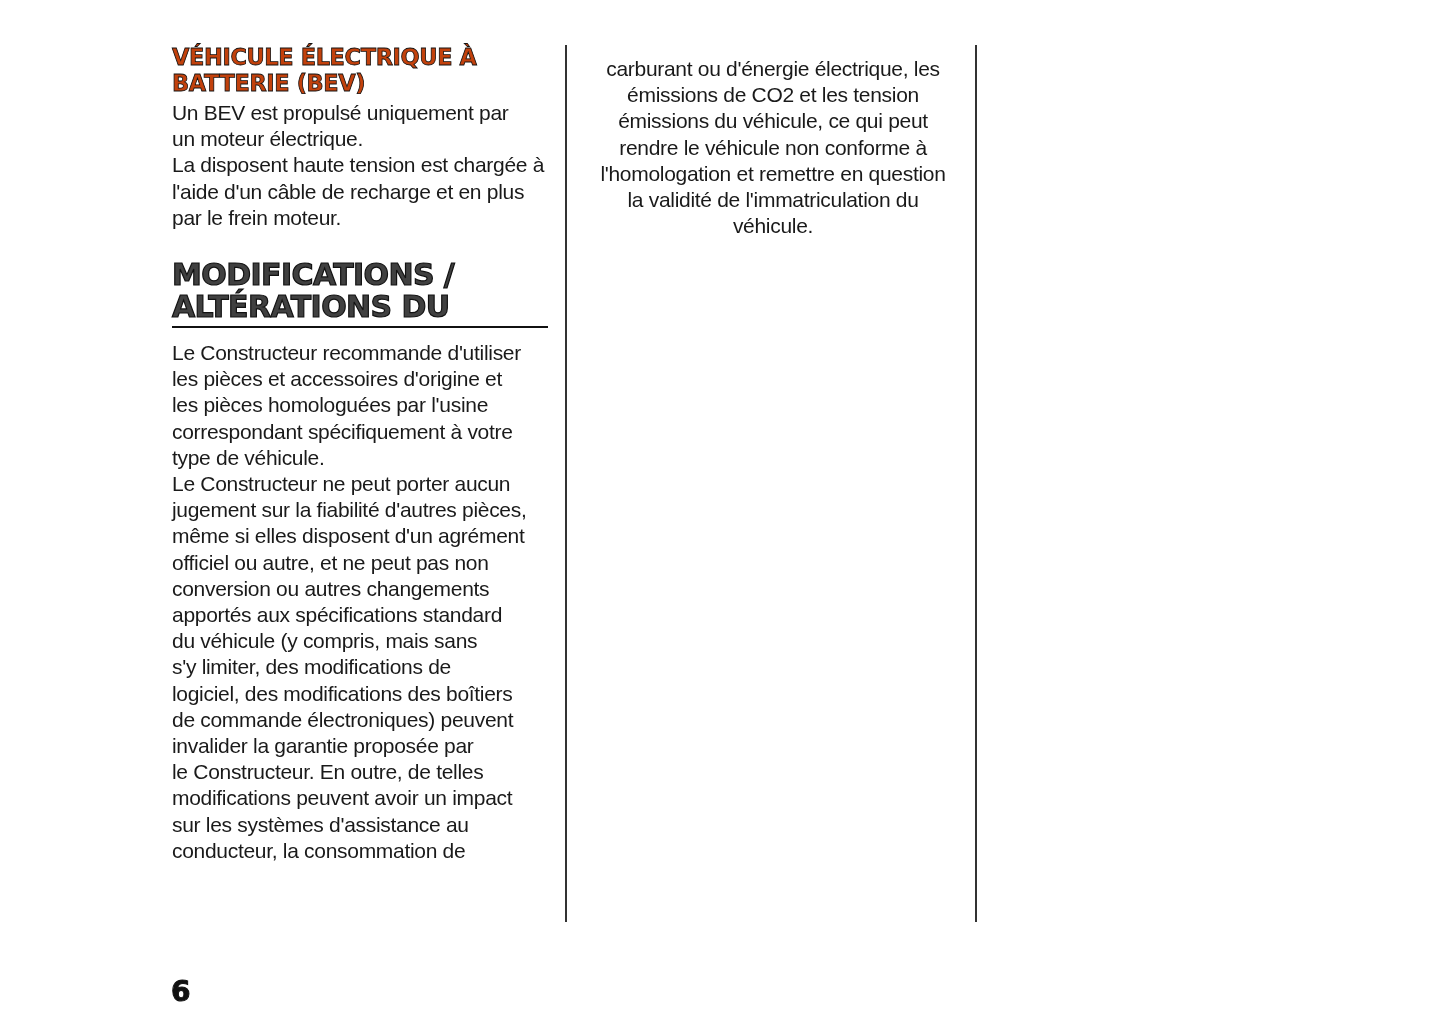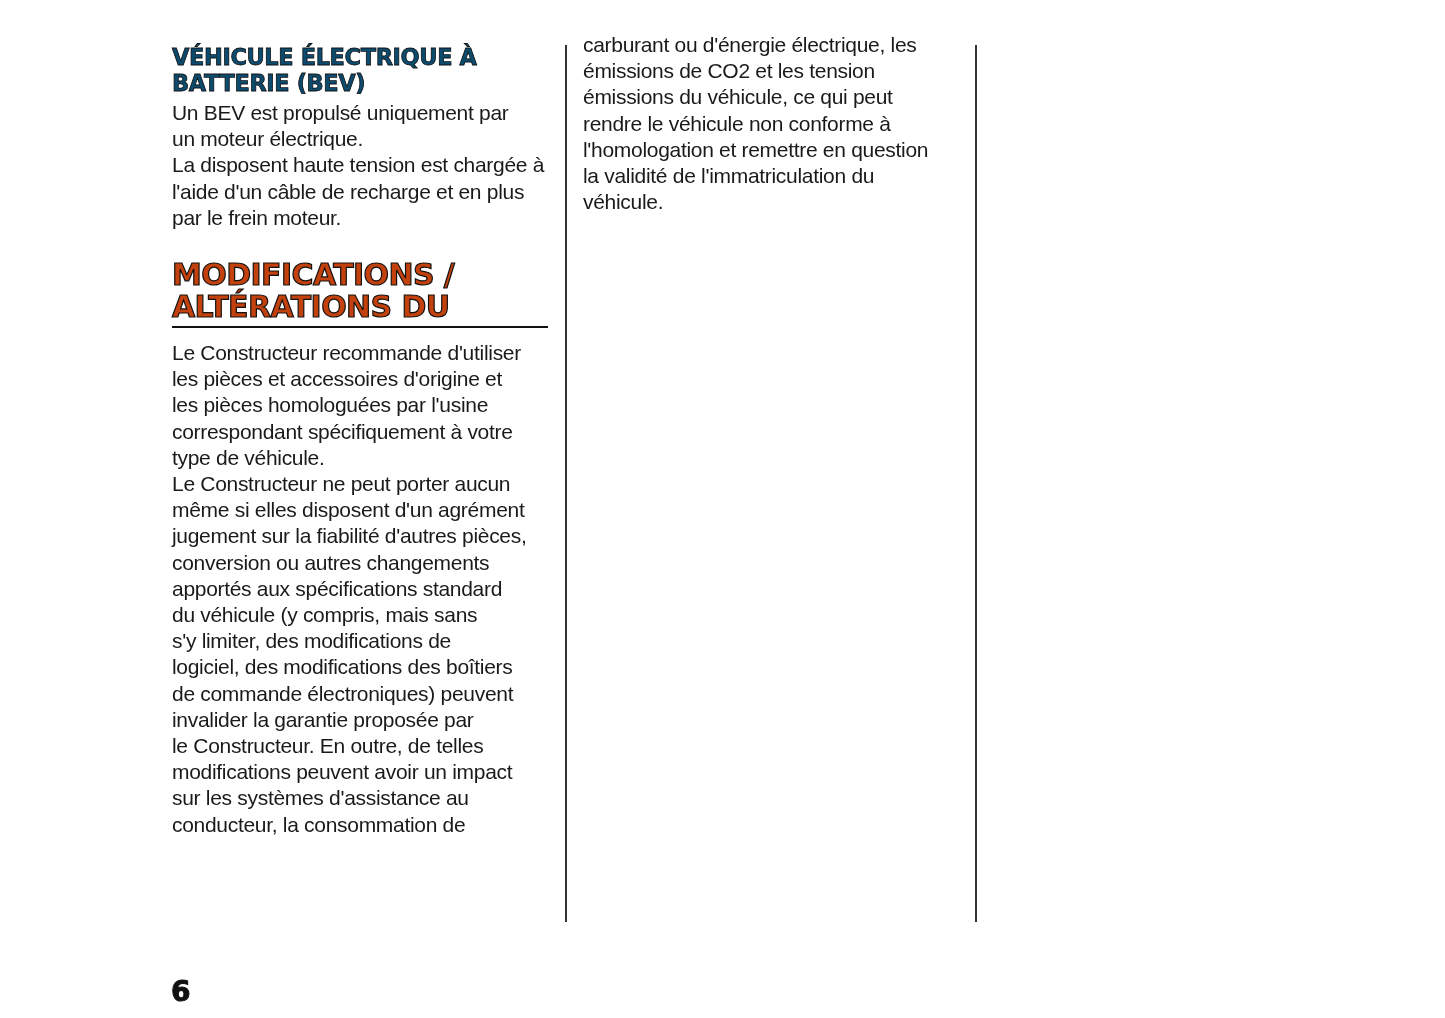--- a/index.html
+++ b/index.html
@@ -4,35 +4,35 @@
 <style>
   html, body { margin: 0; padding: 0; background: #ffffff; }
   body {
     width: 1445px; height: 1018px; position: relative; overflow: hidden;
     font-family: "Liberation Sans", sans-serif; color: #1a1a1a;
   }
   .col-left {
     position: absolute; left: 172px; top: 44px; width: 380px;
   }
   .col-right {
-    position: absolute; left: 583px; top: 32px; width: 380px;
+    position: absolute; left: 583px; top: 56px; width: 380px; text-align: center;
   }
   .rule-v {
     position: absolute; width: 2px; background: #333; top: 45px; height: 877px;
   }
   .h-small {
     font-family: "DejaVu Sans", sans-serif; font-weight: 900;
     font-size: 22.5px; line-height: 26px; margin: 0; letter-spacing: -0.4px;
-    color: #0c4a6e;
+    color: #c2410c;
     -webkit-text-stroke: 0.8px #111;
   }
   .h-big {
     font-family: "DejaVu Sans", sans-serif; font-weight: 900;
     font-size: 30px; line-height: 31.5px; margin: 0; letter-spacing: -0.6px;
-    color: #c2410c;
+    color: #404040;
     -webkit-text-stroke: 1.2px #111;
   }
   .p {
     font-size: 21px; line-height: 26.2px; margin: 0; letter-spacing: -0.3px;
   }
   .p .line { display: block; white-space: nowrap; }
   .underline {
     height: 2px; background: #111; width: 376px; margin-top: 4px;
   }
   .page-num {
@@ -63,22 +63,23 @@
   </h2>
   <div class="underline"></div>
 
   <p class="p" style="margin-top:12px">
     <span class="line">Le Constructeur recommande d'utiliser</span>
     <span class="line">les pièces et accessoires d'origine et</span>
     <span class="line">les pièces homologuées par l'usine</span>
     <span class="line">correspondant spécifiquement à votre</span>
     <span class="line">type de véhicule.</span>
     <span class="line">Le Constructeur ne peut porter aucun</span>
+    <span class="line">jugement sur la fiabilité d'autres pièces,</span>
     <span class="line">même si elles disposent d'un agrément</span>
-    <span class="line">jugement sur la fiabilité d'autres pièces,</span>
+    <span class="line">officiel ou autre, et ne peut pas non</span>
     <span class="line">conversion ou autres changements</span>
     <span class="line">apportés aux spécifications standard</span>
     <span class="line">du véhicule (y compris, mais sans</span>
     <span class="line">s'y limiter, des modifications de</span>
     <span class="line">logiciel, des modifications des boîtiers</span>
     <span class="line">de commande électroniques) peuvent</span>
     <span class="line">invalider la garantie proposée par</span>
     <span class="line">le Constructeur. En outre, de telles</span>
     <span class="line">modifications peuvent avoir un impact</span>
     <span class="line">sur les systèmes d'assistance au</span>

